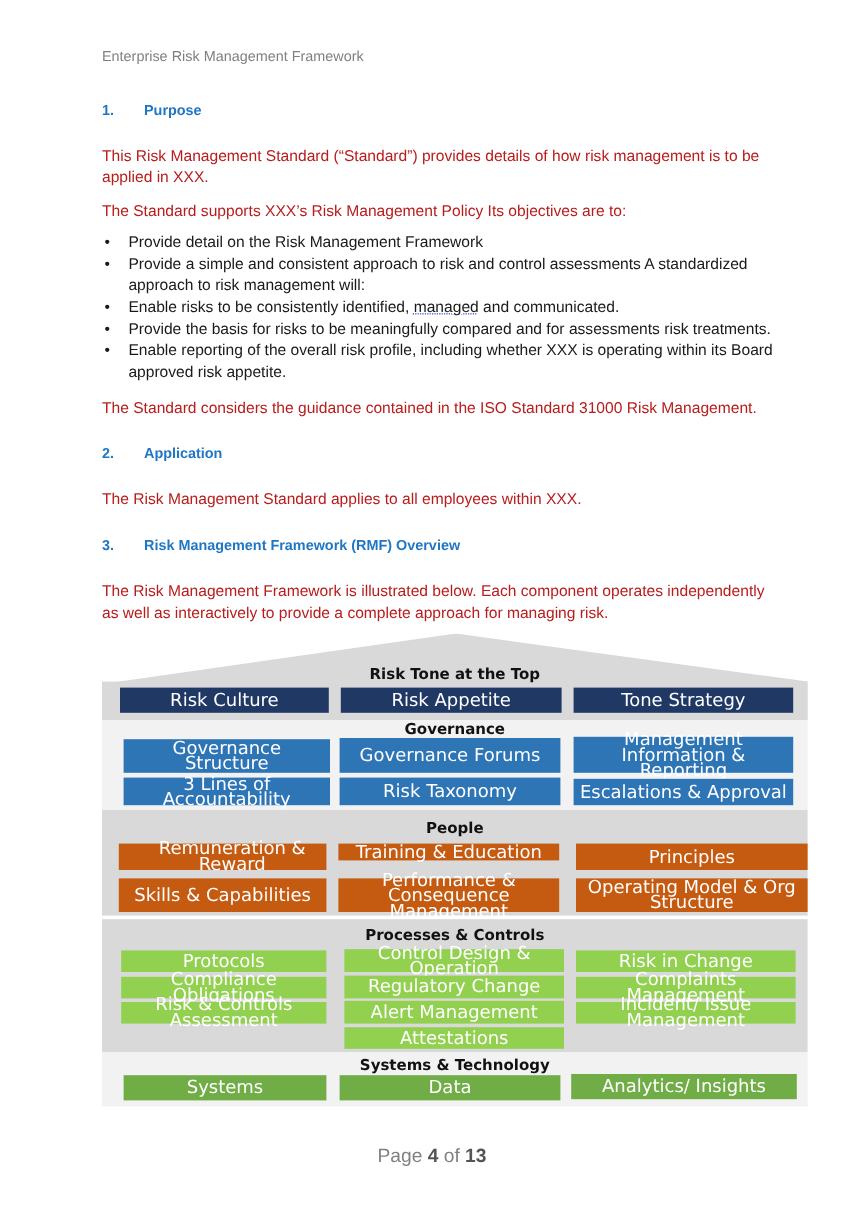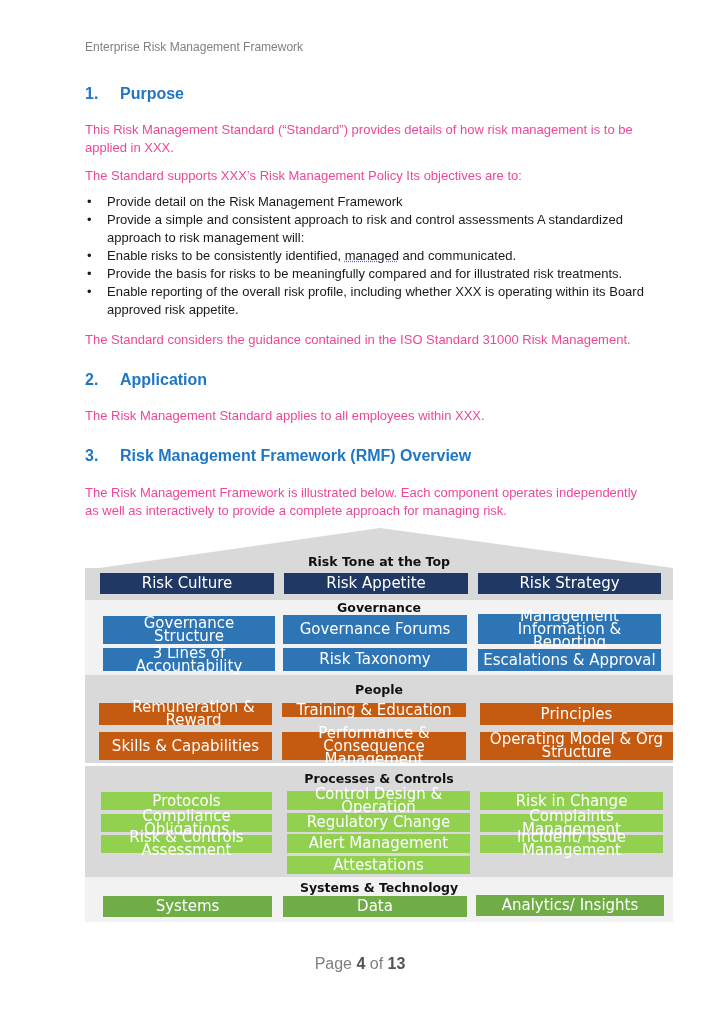--- a/index.html
+++ b/index.html
@@ -1,21 +1,21 @@
 <!DOCTYPE html>
 <html><head>
 <meta charset="utf-8">
 <style>
   html, body { margin: 0; padding: 0; background: #ffffff; }
   body { width: 720px; height: 1013px; position: relative; overflow: hidden;
          font-family: "Liberation Sans", sans-serif; color: #1a1a1a; }
   .header { position: absolute; left: 85px; top: 40px; font-size: 12px; color: #808080; }
-  .h { position: absolute; left: 85px; font-size: 16px; font-weight: bold; color: #1f77c4; }
+  .h { position: absolute; left: 85px; font-size: 12px; font-weight: bold; color: #1f77c4; }
   .h .num { display: inline-block; width: 35px; }
-  .p { position: absolute; left: 85px; width: 560px; font-size: 13px; line-height: 18px; color: #ec4899; }
+  .p { position: absolute; left: 85px; width: 560px; font-size: 13px; line-height: 18px; color: #b91c1c; }
   ul.bullets { position: absolute; left: 85px; top: 193px; width: 560px; margin: 0; padding: 0;
                list-style: none; font-size: 13px; line-height: 18px; }
   ul.bullets li { position: relative; padding-left: 22px; }
   ul.bullets li .dot { position: absolute; left: 2px; top: 0; }
   .wavy { text-decoration: underline dotted #5b6cd6; }
   .footer { position: absolute; top: 955px; left: 0; width: 720px; text-align: center;
             font-size: 16px; color: #808080; }
   .footer b { color: #555; font-weight: bold; }
 
   
@@ -41,21 +41,21 @@
 <div class="h" style="top:85px;">
   <span class="num">1.</span><span>Purpose</span>
 </div>
 <div class="p" style="top:121px;">This Risk Management Standard (“Standard”) provides details of how risk management is to be applied in XXX.</div>
 <div class="p" style="top:167px;">The Standard supports XXX’s Risk Management Policy Its objectives are to:</div>
 
 <ul class="bullets">
   <li><span class="dot">•</span><span>Provide detail on the Risk Management Framework</span></li>
   <li><span class="dot">•</span><span>Provide a simple and consistent approach to risk and control assessments A standardized approach to risk management will:</span></li>
   <li><span class="dot">•</span><span>Enable risks to be consistently identified, </span><span class="wavy">managed</span><span> and communicated.</span></li>
-  <li><span class="dot">•</span><span>Provide the basis for risks to be meaningfully compared and for illustrated risk treatments.</span></li>
+  <li><span class="dot">•</span><span>Provide the basis for risks to be meaningfully compared and for assessments risk treatments.</span></li>
   <li><span class="dot">•</span><span>Enable reporting of the overall risk profile, including whether XXX is operating within its Board approved risk appetite.</span></li>
 </ul>
 
 <div class="p" style="top:331px;">The Standard considers the guidance contained in the ISO Standard 31000 Risk Management.</div>
 
 <div class="h" style="top:371px;">
   <span class="num">2.</span><span>Application</span>
 </div>
 <div class="p" style="top:407px;">The Risk Management Standard applies to all employees within XXX.</div>
 
@@ -66,21 +66,21 @@
 
 <div class="diagram">
   <svg class="roof" width="588" height="72">
     <polygon points="0,42 295,0 588,40 588,72 0,72" fill="#d9d9d9"></polygon>
   </svg>
 
   <div class="band" style="top:40px;height:32px;background:#d9d9d9;"></div>
   <div class="band-title" style="top:26px;">Risk Tone at the Top</div>
   <div class="box navy" style="left:15px;top:45px;width:174px;height:21px;">Risk Culture</div>
   <div class="box navy" style="left:199px;top:45px;width:184px;height:21px;">Risk Appetite</div>
-  <div class="box navy" style="left:393px;top:45px;width:183px;height:21px;">Risk Strategy</div>
+  <div class="box navy" style="left:393px;top:45px;width:183px;height:21px;">Tone Strategy</div>
 
   <div class="band" style="top:72px;height:75px;background:#f2f2f2;"></div>
   <div class="band-title" style="top:72px;">Governance</div>
   <div class="box blue" style="left:18px;top:88px;width:172px;height:28px;">Governance Structure</div>
   <div class="box blue" style="left:198px;top:87px;width:184px;height:29px;">Governance Forums</div>
   <div class="box blue" style="left:393px;top:86px;width:183px;height:30px;">Management Information &amp; Reporting</div>
   <div class="box blue" style="left:18px;top:120px;width:172px;height:23px;">3 Lines of Accountability</div>
   <div class="box blue" style="left:198px;top:120px;width:184px;height:23px;">Risk Taxonomy</div>
   <div class="box blue" style="left:393px;top:121px;width:183px;height:22px;">Escalations &amp; Approval</div>
 

